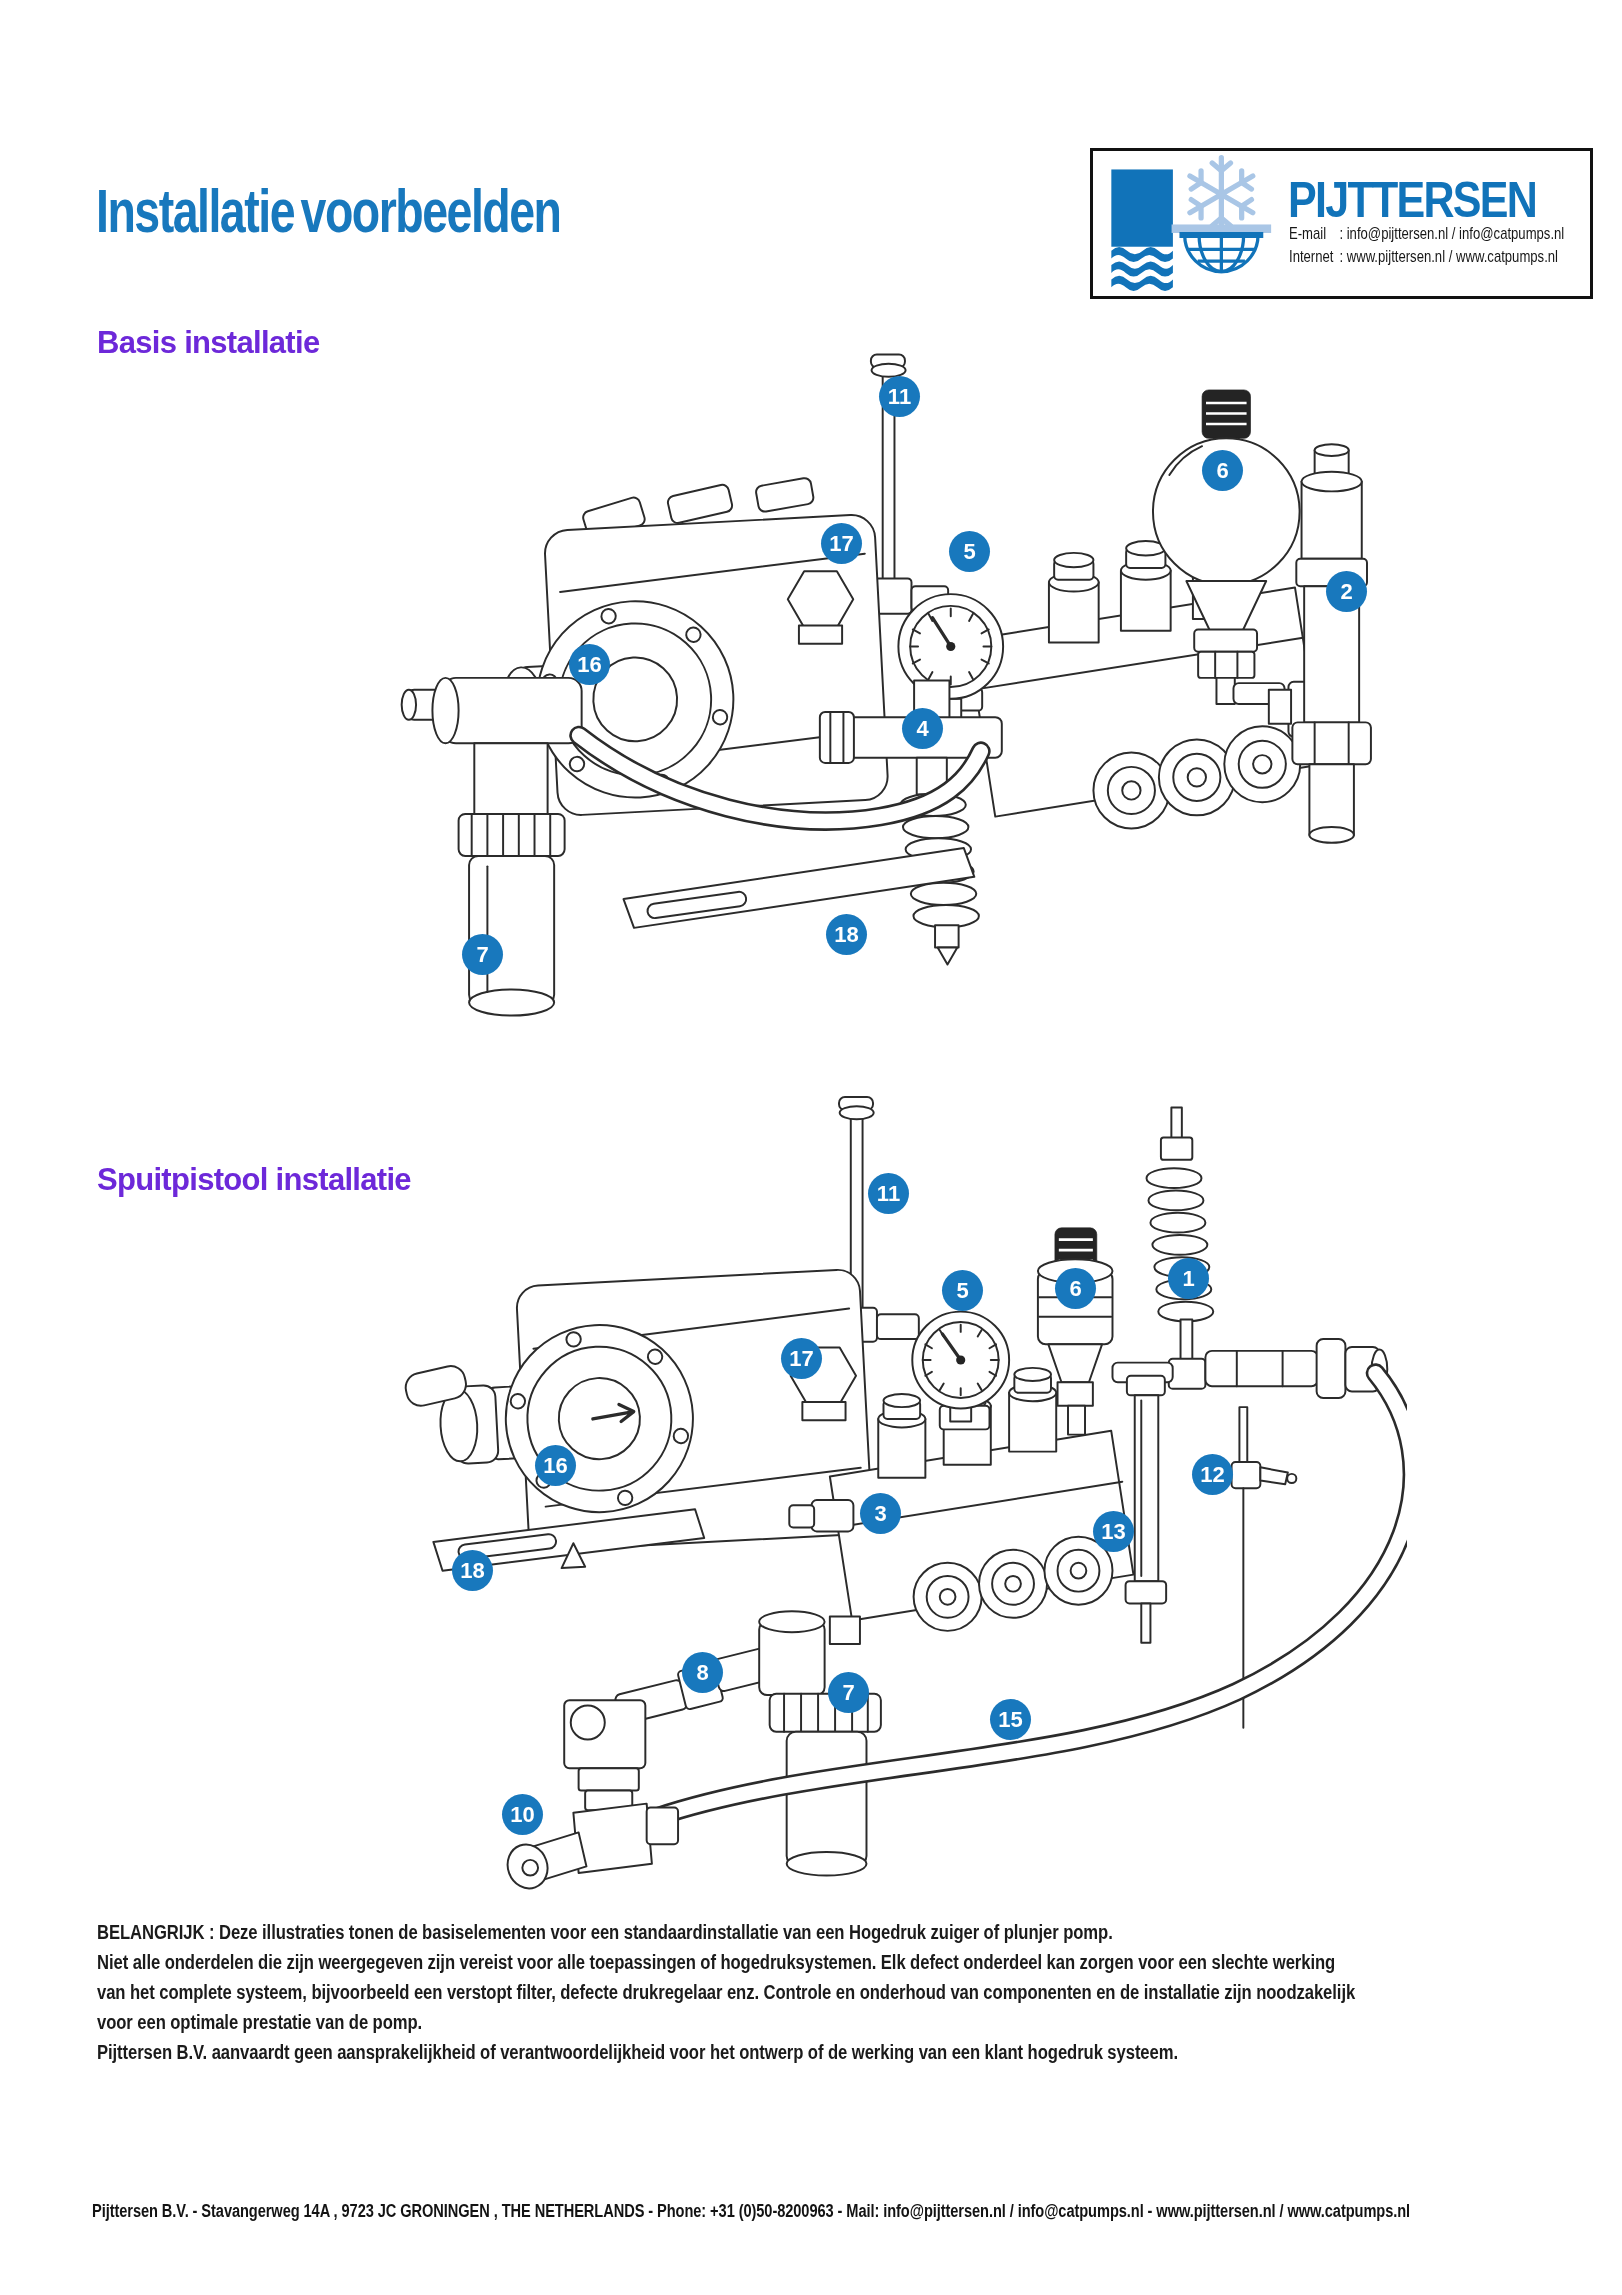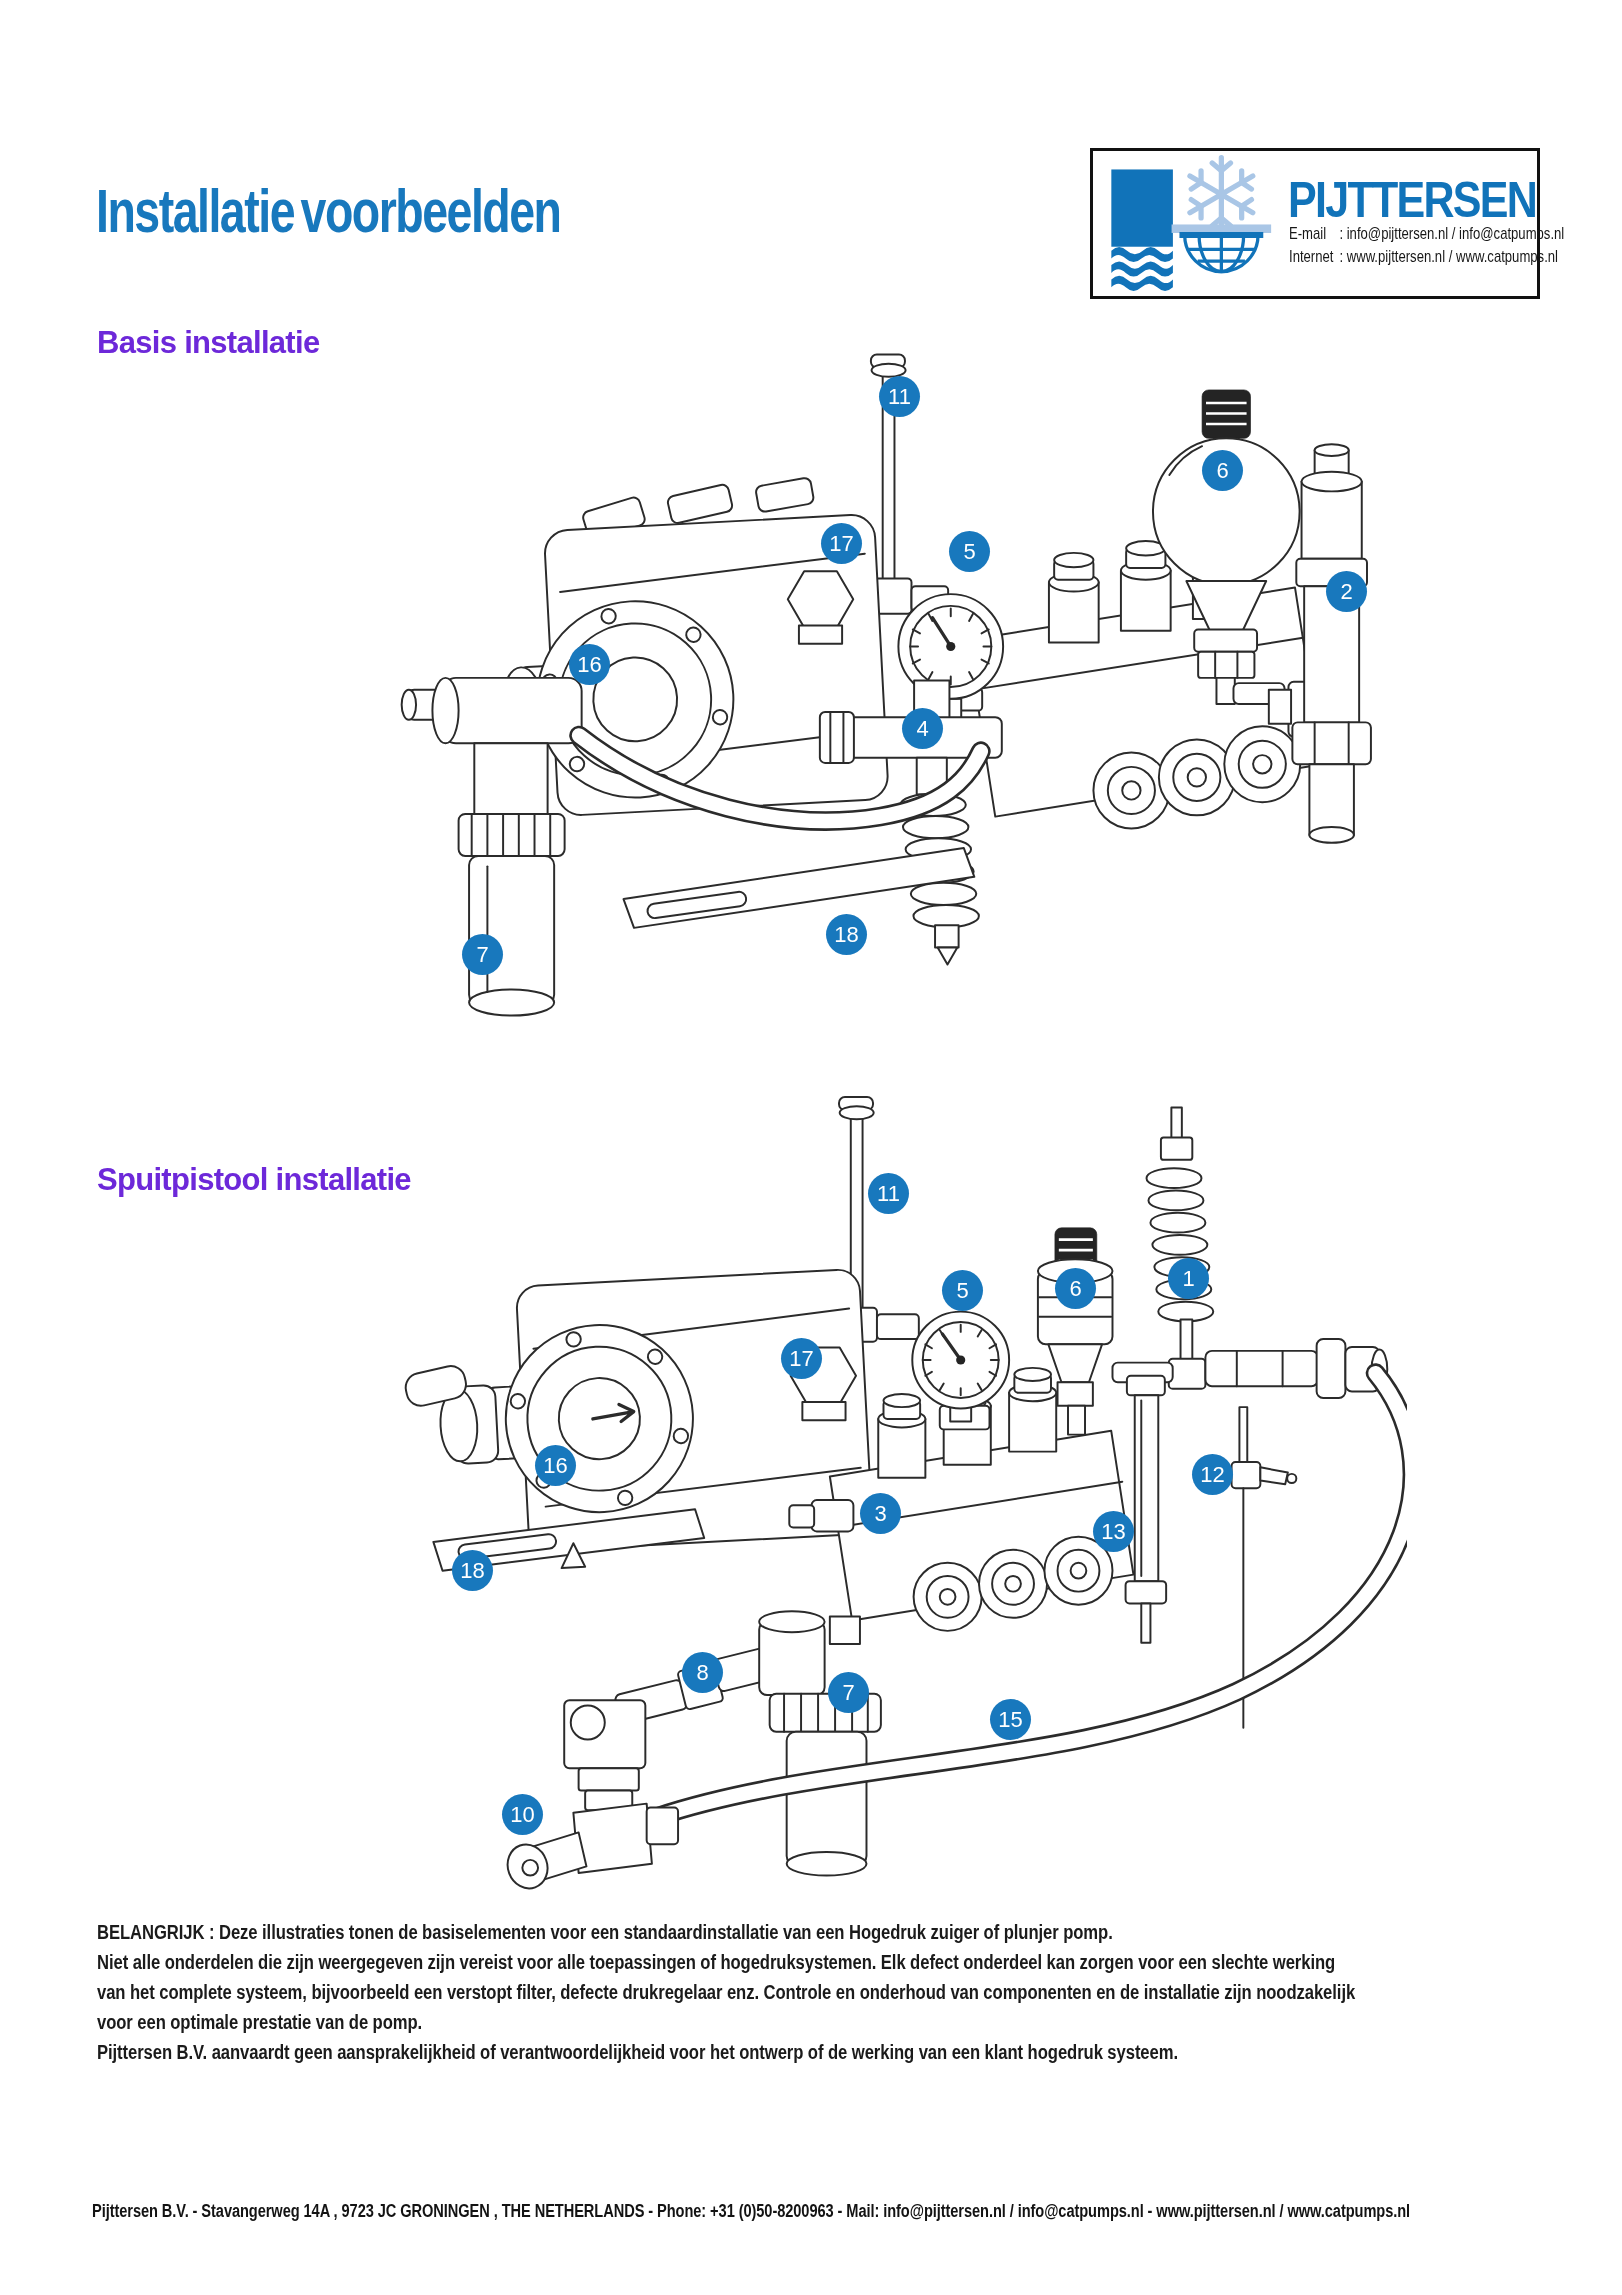--- a/index.html
+++ b/index.html
@@ -15,21 +15,21 @@
   .page{position:relative;width:1623px;height:2295px;background:#fff;overflow:hidden;}
 
   .page-title{
     position:absolute;left:96px;top:175px;
     font-size:62px;font-weight:700;color:var(--accent);
     letter-spacing:-2px;word-spacing:-6.5px;white-space:nowrap;
     transform:scaleX(0.75);transform-origin:0 0;
   }
 
   
-  .logobox{position:absolute;left:1090px;top:148px;width:450px;height:151px;border:3.9px solid #111;background:#fff;}
+  .logobox{position:absolute;left:1090px;top:148px;width:503px;height:151px;border:3.9px solid #111;background:#fff;}
   .logobox svg{position:absolute;left:0;top:0;}
   .brand{
     position:absolute;left:195px;top:19.6px;font-size:50px;font-weight:800;color:var(--brand);
     letter-spacing:-2px;white-space:nowrap;transform:scaleX(0.86);transform-origin:0 0;
   }
   .contact{position:absolute;left:196px;top:71px;font-size:16.4px;font-weight:400;color:#171717;
     transform:scaleX(0.8);transform-origin:0 0;white-space:nowrap;line-height:23px;}
   .contact .lbl{display:inline-block;width:63px;}
 
   .section-title{
@@ -39,21 +39,21 @@
   #h-basis{top:325px;}
   #h-spuit{top:1162px;}
 
   .diagram{position:absolute;z-index:1;}
   #diag1{left:393px;top:314px;}
   #diag2{left:360px;top:1080px;}
 
   .badge-layer{position:absolute;left:0;top:0;width:1623px;height:2295px;z-index:5;pointer-events:none;}
   .badge{
     position:absolute;width:41px;height:41px;border-radius:50%;
-    background:var(--accent);color:#fff;font-size:22px;font-weight:400;
+    background:var(--accent);color:#fff;font-size:22px;font-weight:700;
     display:flex;align-items:center;justify-content:center;line-height:1;
   }
 
   .note{position:absolute;left:97px;top:1917px;width:1518px;}
   .note div{
     font-size:19.6px;font-weight:700;color:#1b1b1b;line-height:30px;white-space:nowrap;
     transform:scaleX(0.85);transform-origin:0 0;letter-spacing:-0.1px;
   }
 
   .footer{

